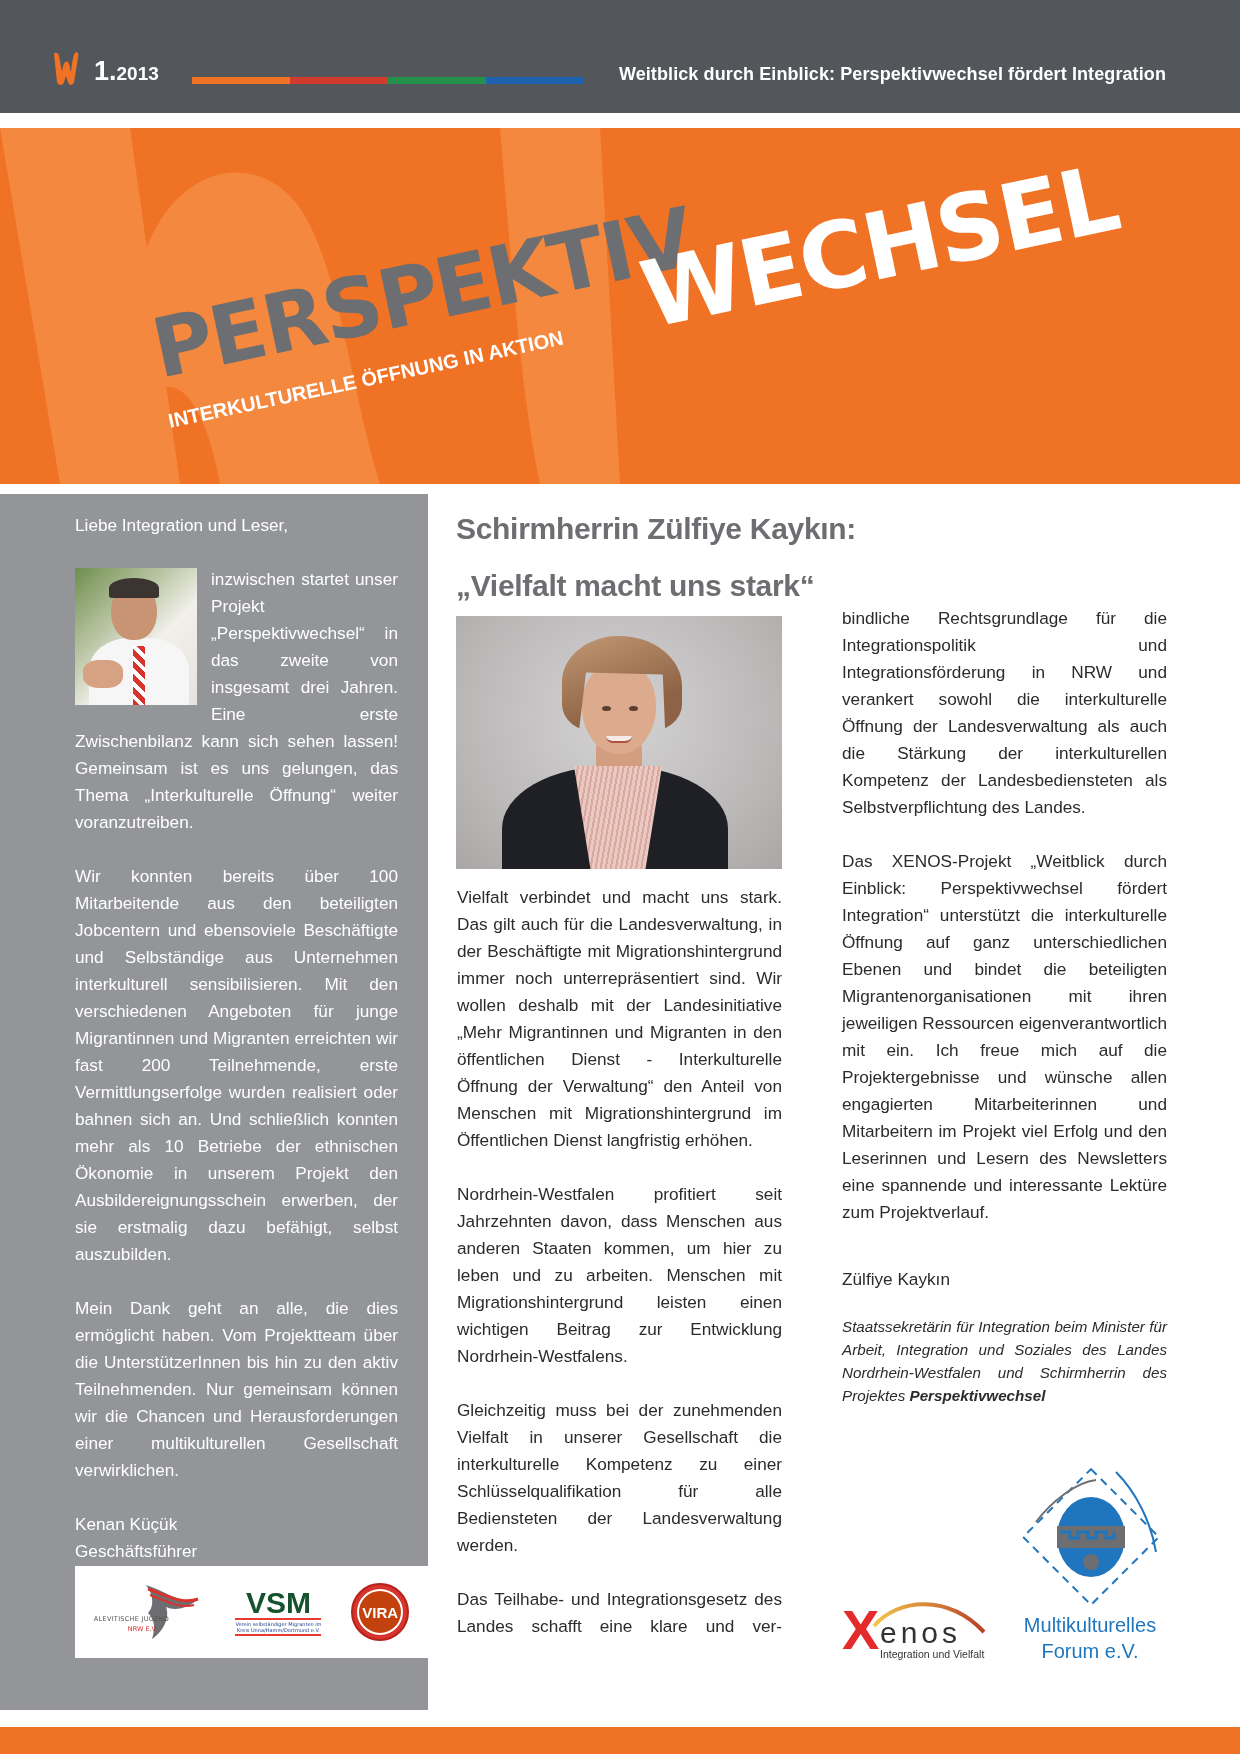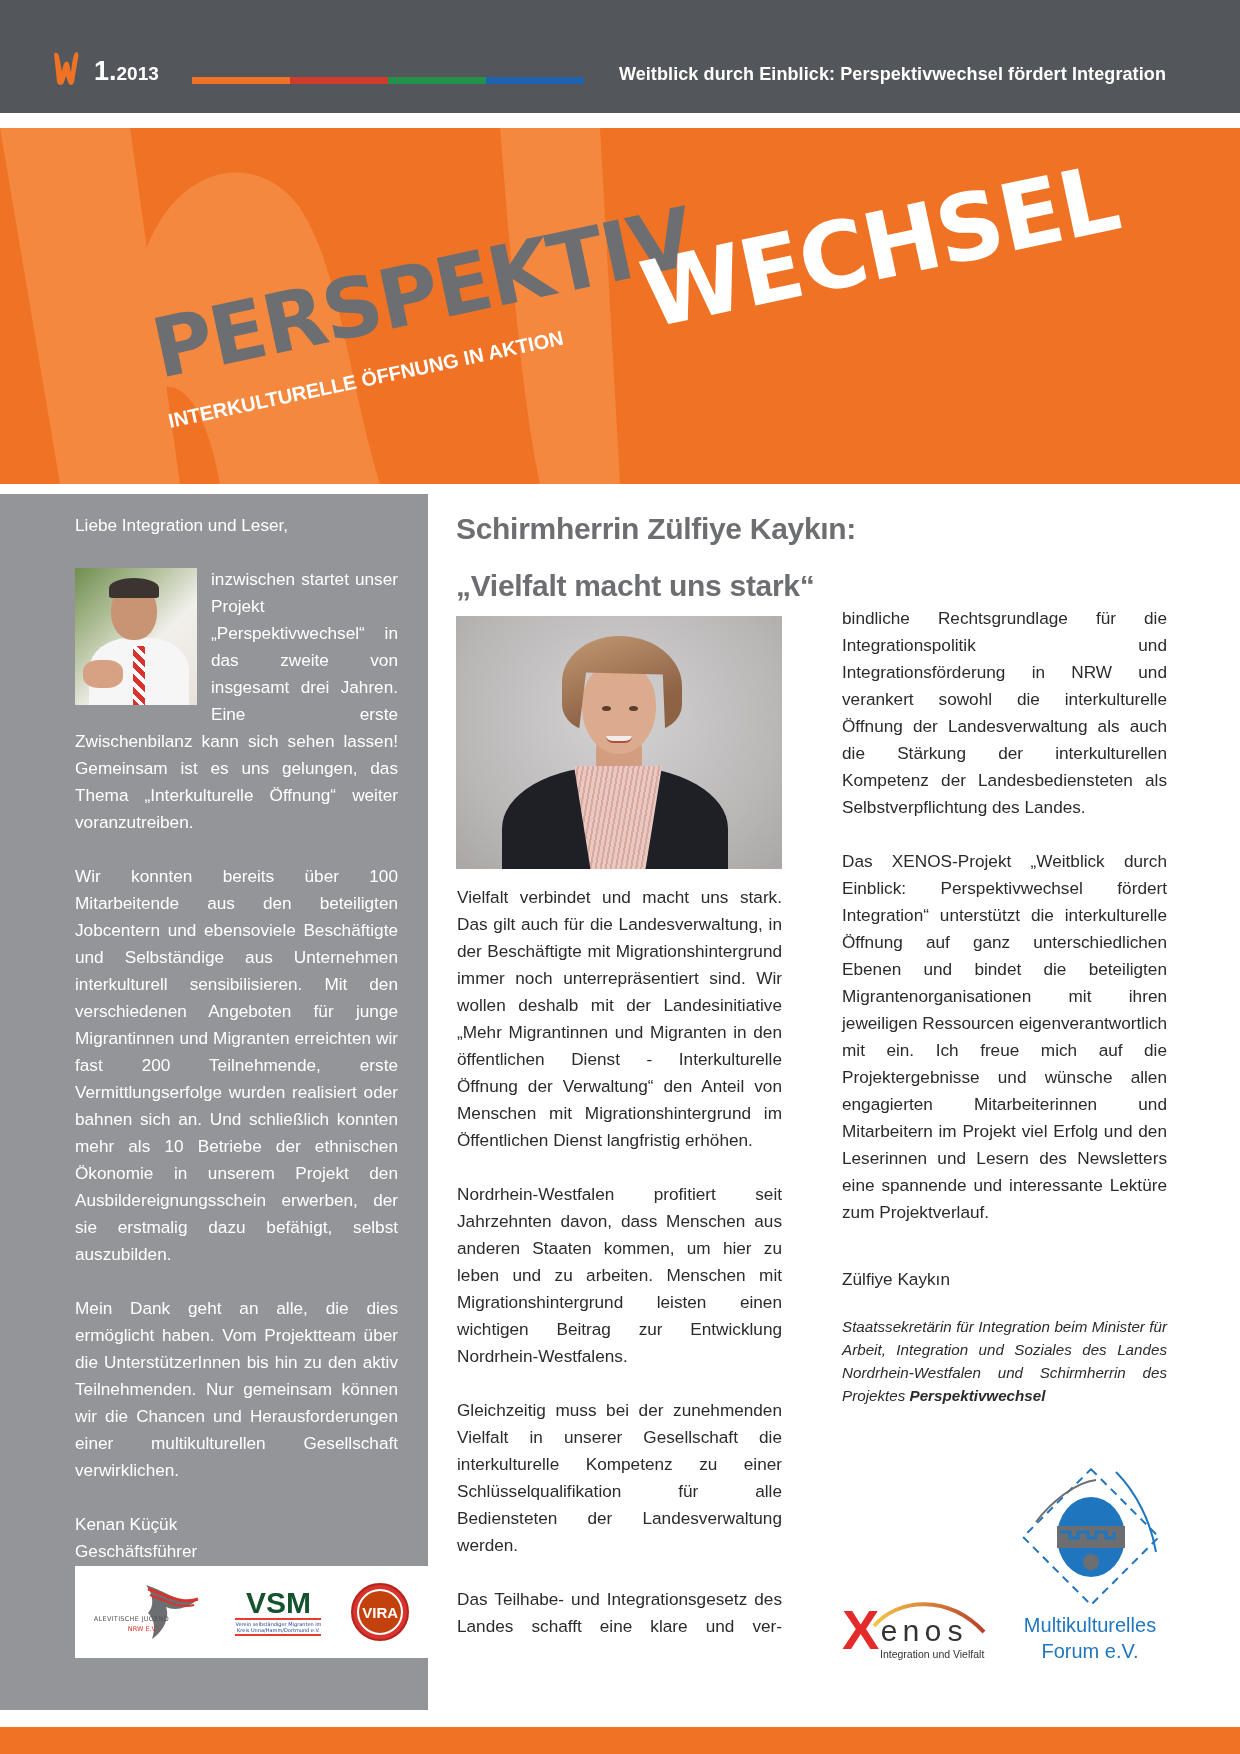--- a/index.html
+++ b/index.html
@@ -63,21 +63,21 @@
   .col-left { left: 457px; top: 884px; }
   .col-right { left: 842px; top: 605px; }
   .col-right .author { margin-top: 40px; }
   .col-right .role { margin-top: 22px; font-style: italic; font-size: 15.2px; line-height: 23px; text-align: justify; }
   .col-right .role b { font-weight: bold; }
 
   
   .mkf-emblem { position: absolute; left: 1016px; top: 1462px; width: 150px; height: 150px; }
   .xenos { position: absolute; left: 840px; top: 1596px; width: 150px; height: 70px; }
   .xenos .x { position: absolute; left: 2px; top: 6px; font-size: 56px; line-height: 56px; color: #e42b2b; font-weight: bold; font-family: "Liberation Sans", sans-serif; }
-  .xenos .enos { position: absolute; left: 40px; top: 20px; font-size: 30px; letter-spacing: 4px; color: #333; font-family: Liberation Mono, monospace; }
+  .xenos .enos { position: absolute; left: 40px; top: 20px; font-size: 30px; letter-spacing: 4px; color: #333; font-family: Liberation Sans, sans-serif; }
   .xenos .sub { position: absolute; left: 40px; top: 52px; font-size: 10.5px; color: #333; font-family: "Liberation Sans", sans-serif; }
   .xenos svg { position: absolute; left: 28px; top: 0; }
   .mkf-text { position: absolute; left: 1005px; top: 1612px; width: 170px; text-align: center; color: #1f76be; font-size: 20px; line-height: 26px; font-family: "Liberation Sans", sans-serif; }
 
   .footer { position: absolute; left: 0; top: 1727px; width: 1240px; height: 27px; background: #f07224; }
 </style>
 </head>
 <body>
 
 <div class="topbar">

